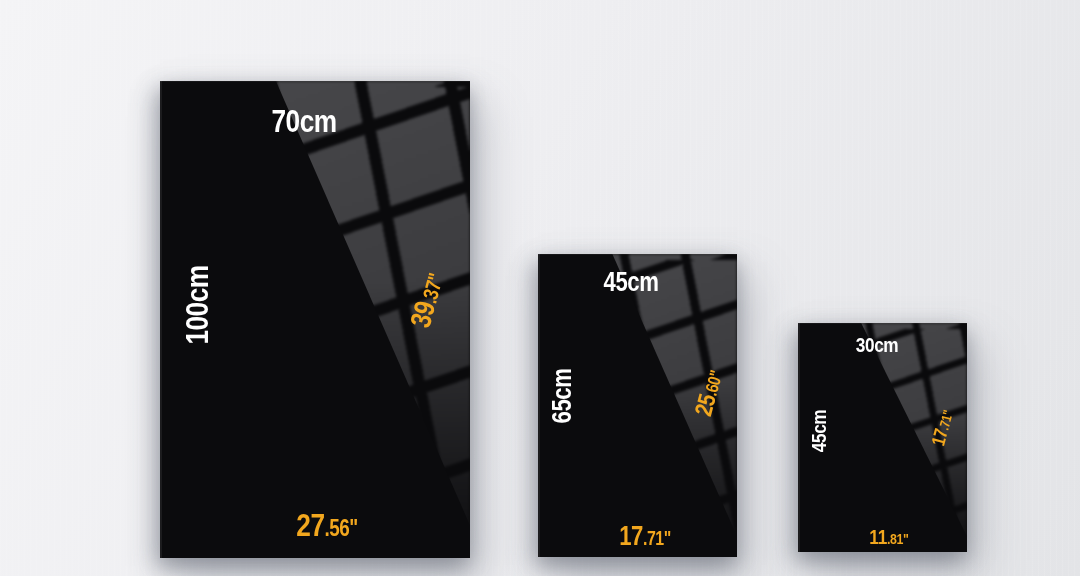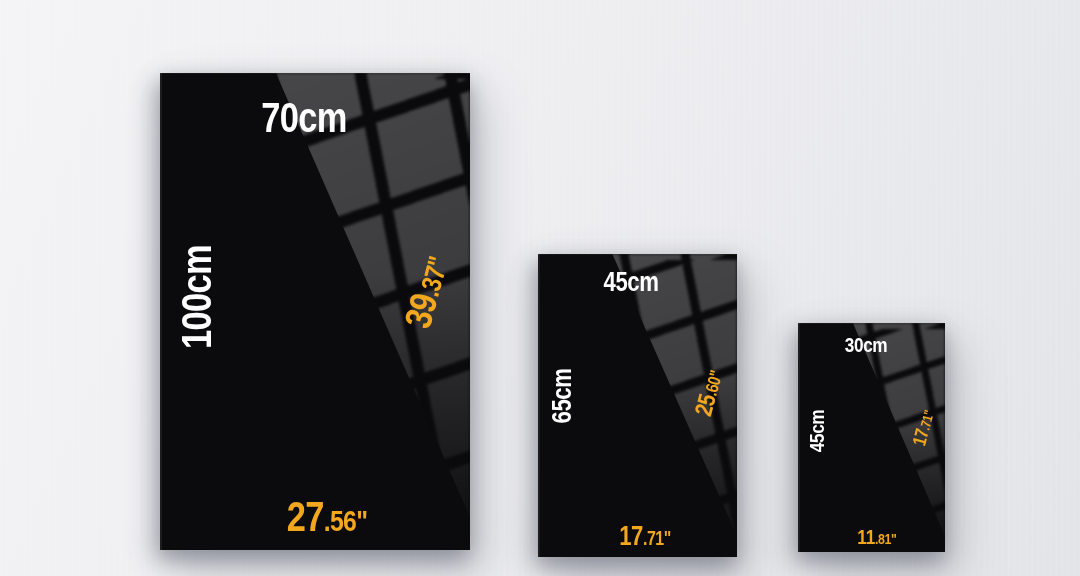--- a/index.html
+++ b/index.html
@@ -47,23 +47,23 @@
   .lbl-diag{left:86%;top:46%;transform:translate(-50%,-50%) rotate(-75deg) scaleX(.82);
             color:var(--accent);display:flex;align-items:baseline;}
   .lbl-bottom{left:54%;top:93%;transform:translate(-50%,-50%) scaleX(.82);
               color:var(--accent);display:flex;align-items:baseline;}
   .lbl-diag .int{font-size:.9em;}
   .lbl-diag .frac{font-size:.66em;}
   .lbl-bottom .int{font-size:1em;}
   .lbl-bottom .frac{font-size:.72em;}
 
   
-  .poster--large {left:160px;top:73px; width:310px;height:477px;font-size:42px;--pitch:88px;--gap:12px;}
+  .poster--large {left:160px;top:81px; width:310px;height:477px;font-size:32px;--pitch:88px;--gap:12px;}
   .poster--medium{left:538px;top:254px;width:199px;height:303px;font-size:27px;--pitch:60px;--gap:9px;}
-  .poster--small {left:798px;top:323px;width:147px;height:229px;font-size:21px;--pitch:46px;--gap:7px;}
+  .poster--small {left:798px;top:323px;width:147px;height:229px;font-size:21px;padding-left:22px;--pitch:46px;--gap:7px;}
 </style>
 </head>
 <body>
 
 <div class="wall">
 
   <figure class="poster poster--large" style="margin:0;">
     <div class="pattern"></div>
     <div class="edge-light"></div>
     <div class="lbl lbl-top">70cm</div>

